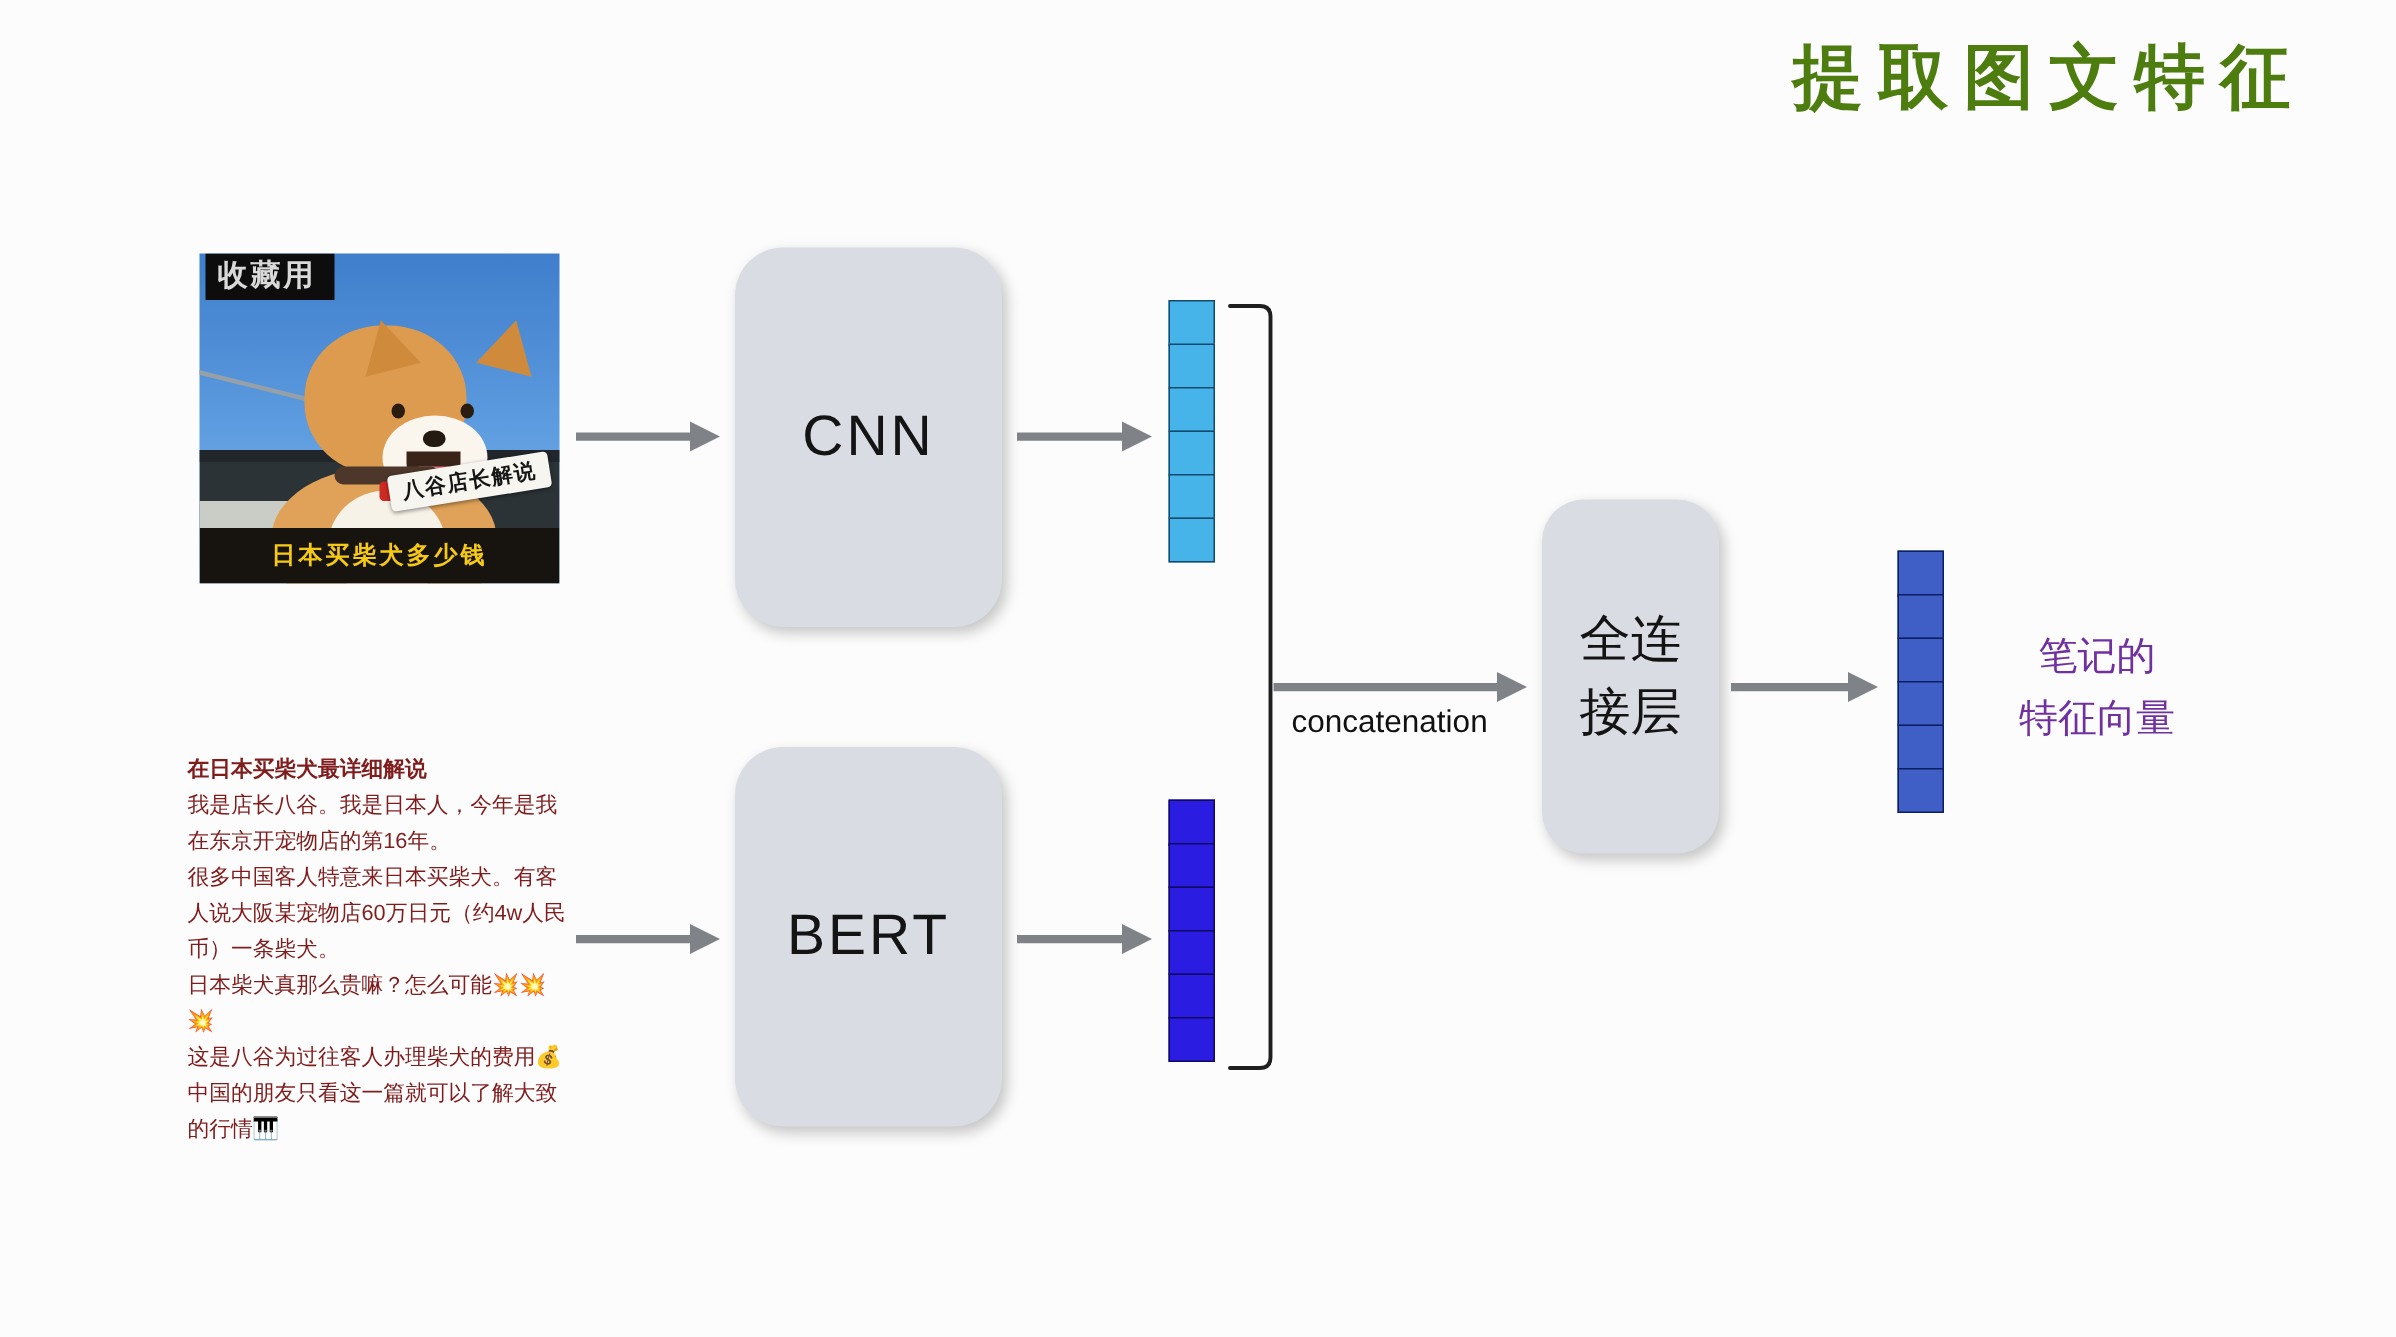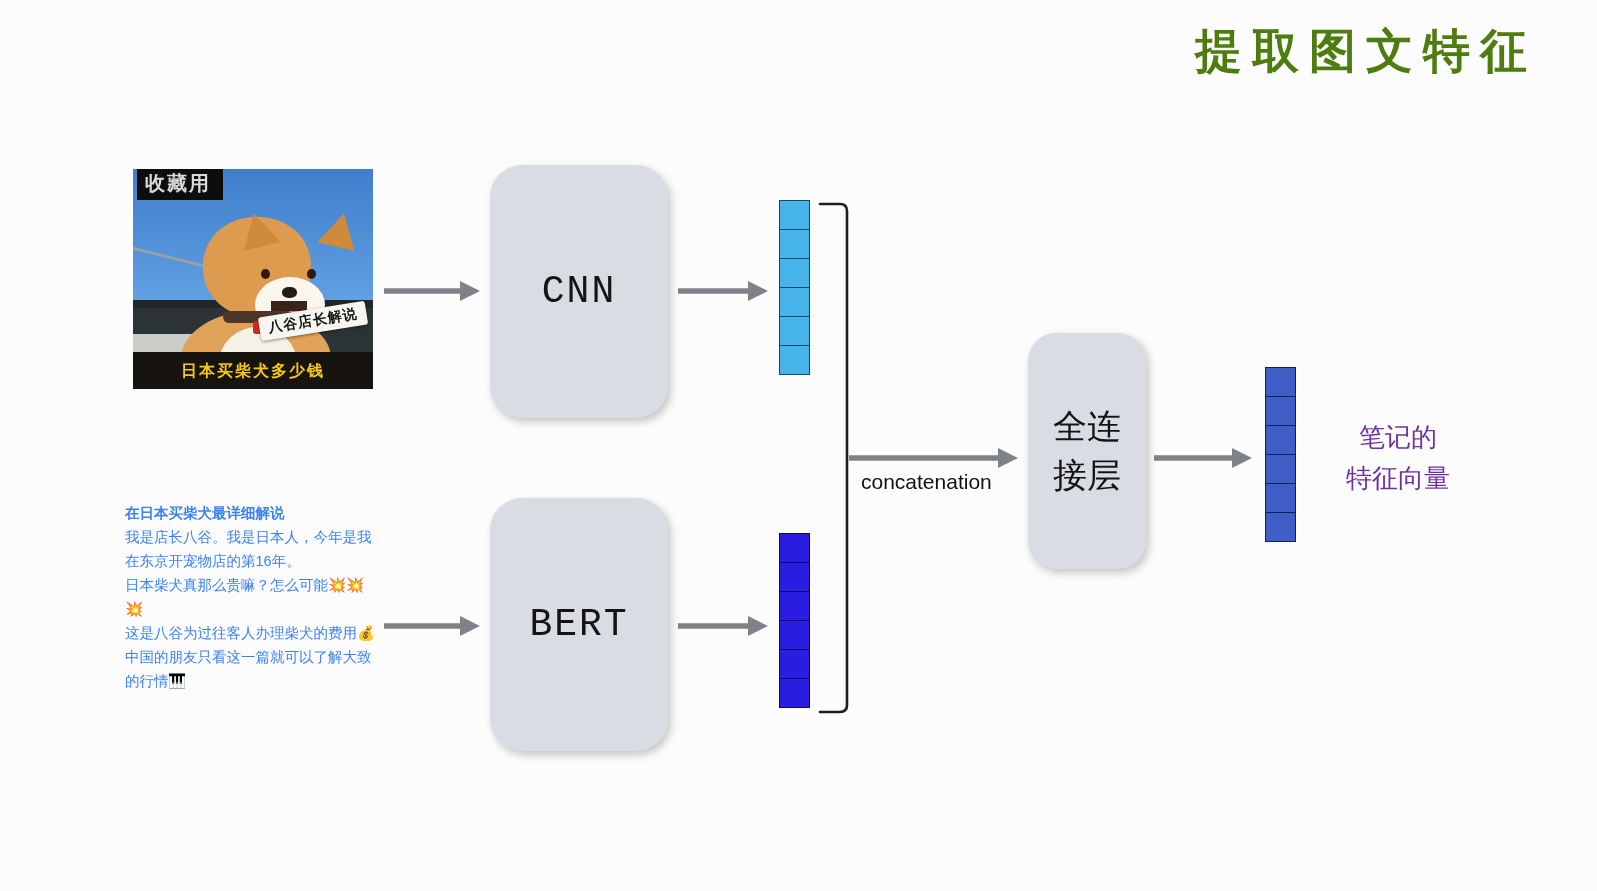--- a/index.html
+++ b/index.html
@@ -62,29 +62,29 @@
     background:#241a12; border-radius:45%; }
   .dog-mouth { position:absolute; left:68px; top:84px; width:36px; height:26px;
     background:#3a241a; border-radius:0 0 18px 18px; }
   .dog-tongue { position:absolute; left:8px; top:10px; width:20px; height:16px;
     background:#e87a86; border-radius:0 0 10px 10px; }
   .dog-collar { position:absolute; left:52px; top:112px; width:70px; height:12px;
     background:#4c372a; border-radius:6px; }
   .dog-tag { position:absolute; left:82px; top:122px; width:12px; height:13px;
     background:#cc2a22; border-radius:3px; }
   
-  .note-text { position:absolute; left:125px; top:501px; width:253px; color:#3b82f6; }
+  .note-text { position:absolute; left:125px; top:501px; width:253px; color:#7f1d1d; }
   .note-heading { font-size:15px; font-weight:bold; margin:0 0 7px 0; }
   .note-text p { margin:0; font-size:14.5px; line-height:24px; }
   
   .block {
     position:absolute; background:#d9dce2; border-radius:32px;
     box-shadow:3px 4px 9px rgba(0,0,0,.22);
     display:flex; align-items:center; justify-content:center; text-align:center;
-    font-family:Liberation Mono, monospace; color:#141414;
+    font-family:Liberation Sans, sans-serif; color:#141414;
   }
   .block.cnn  { left:490px; top:165px; width:178px; height:253px; font-size:38px; letter-spacing:2px; }
   .block.bert { left:490px; top:498px; width:178px; height:253px; font-size:38px; letter-spacing:2px; }
   .block.fc   { left:1028px; top:333px; width:118px; height:236px; font-size:34px;
     line-height:49px; border-radius:28px; font-family:"Liberation Sans", sans-serif; font-weight:500; }
   
   .vector { position:absolute; width:31px; }
   .vector .cell { height:30.5px; border:1.6px solid; box-sizing:border-box; width:100%; }
   .vector .cell + .cell { margin-top:-1.6px; }
   .vector.v-img  { left:779px; top:200px; }
@@ -127,20 +127,21 @@
       <div class="dog-collar"></div>
       <div class="dog-tag"></div>
     </div>
     <div class="photo-sticker">八谷店长解说</div>
     <div class="photo-caption">日本买柴犬多少钱</div>
   </div>
 
   <div class="note-text">
     <p class="note-heading">在日本买柴犬最详细解说</p>
     <p>我是店长八谷。我是日本人，今年是我在东京开宠物店的第16年。</p>
+    <p>很多中国客人特意来日本买柴犬。有客人说大阪某宠物店60万日元（约4w人民币）一条柴犬。</p>
     <p>日本柴犬真那么贵嘛？怎么可能💥💥💥</p>
     <p>这是八谷为过往客人办理柴犬的费用💰</p>
     <p>中国的朋友只看这一篇就可以了解大致的行情🎹</p>
   </div>
 
   <div class="block cnn">
     <span>CNN</span>
   </div>
   <div class="block bert">
     <span>BERT</span>

